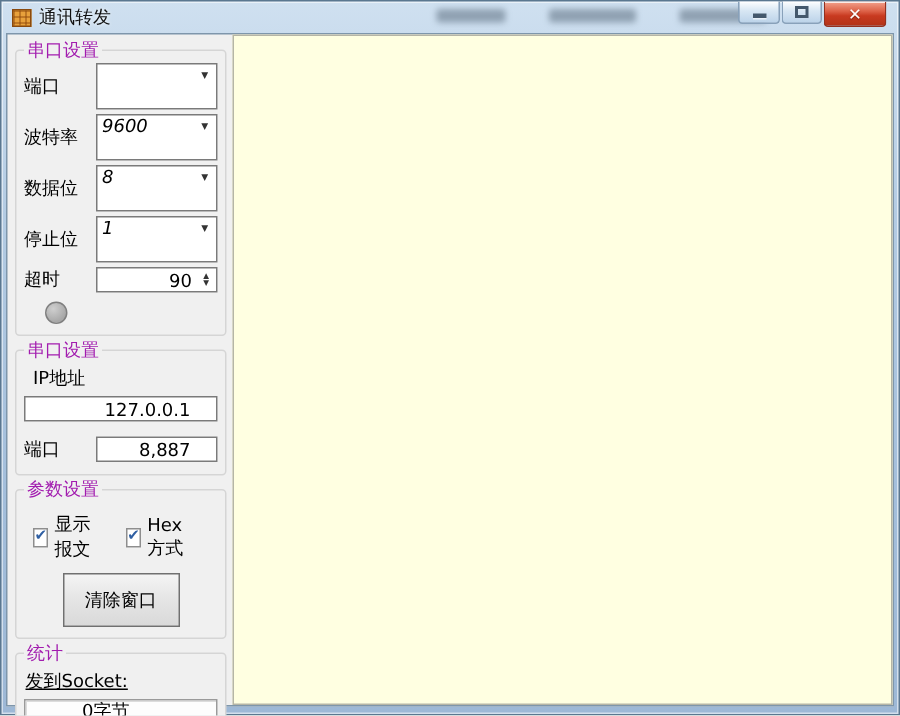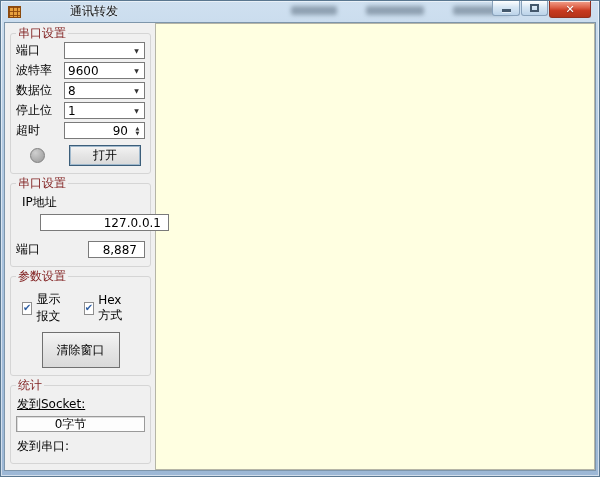--- a/index.html
+++ b/index.html
@@ -13,21 +13,20 @@
     background: linear-gradient(#cfe0f0, #b3cbe3 30%, #a3bedb 70%, #9db8d6);
     border: 1px solid #5a7790;
     box-shadow: inset 0 0 0 1px rgba(255,255,255,.55);
     padding: 0 3px 7px 3px;
   }
   .titlebar {
     position: relative;
     height: 21px;
     display: flex; align-items: center;
     padding-left: 4px;
-    gap: 44px;
   }
   .app-icon {
     width: 13px; height: 12px; margin-right: 5px;
     background-color: #e8a13c;
     background-image: linear-gradient(rgba(140,70,10,.9) 1px, transparent 1px),
                       linear-gradient(90deg, rgba(140,70,10,.9) 1px, transparent 1px);
     background-size: 4px 4px;
     border: 1px solid #8a4a0e;
   }
   .title-text { font-size: 12px; color:#111; text-shadow: 0 0 3px #fff; }
@@ -73,30 +72,30 @@
     position: relative;
     border: 1px solid #d5d5d5;
     border-radius: 3px;
     margin: 0 1px 9px 1px;
     padding: 8px 5px 5px 5px;
     background:#f0f0f0;
   }
   .group-title {
     position: absolute; top: -8px; left: 5px;
     background: #f0f0f0; padding: 0 2px;
-    font-size: 12px; line-height: 14px; color:#7f1d1d;
+    font-size: 12px; line-height: 14px; color:#a21caf;
   }
 
   .field-row { display:flex; align-items:center; margin-bottom:3px; }
   .field-label { width:48px; flex:none; font-size:12px; }
 
   .combo {
-    flex:1; height:17px;
+    flex:1; height:31px;
     border:1px solid #7a7a7a; background:#fff;
-    display:flex; align-items:flex-end;
+    display:flex; align-items:flex-start;font-style:italic;
   }
   .combo-value { flex:1; padding-left:3px; font-size:12px; overflow:hidden; white-space:nowrap; }
   .combo-arrow { width:15px; text-align:center; font-size:6px; color:#333; line-height:15px; }
 
   .spinbox { flex:1; height:17px; border:1px solid #7a7a7a; background:#fff; display:flex; align-items:center; }
   .spin-value { flex:1; text-align:right; padding-right:3px; font-size:12px; }
   .spin-arrows { width:13px; height:15px; display:flex; flex-direction:column; align-items:center; justify-content:center; }
   .spin-up, .spin-down { font-size:5px; line-height:5px; color:#333; cursor:default; }
 
   .action-row { display:flex; align-items:center; margin-top:6px; margin-bottom:2px; }
@@ -113,21 +112,21 @@
     background: linear-gradient(#f4f4f4, #e6e6e6 45%, #d9d9d9);
     border:1px solid #707070;
     display:flex; align-items:center; justify-content:center;
     cursor:default;
   }
   .push-btn.default-btn { border:1px solid #3c5e7a; box-shadow: inset 0 0 0 1px #9fb8cc; }
 
   .text-input {
     height:17px; border:1px solid #7a7a7a; background:#fff;
     display:flex; align-items:center; justify-content:flex-end;
-    padding-right:7px; font-size:12px;margin-left:24px;
+    padding-right:17px; font-size:12px;
   }
   .full { width:100%; }
   .sub-label { font-size:12px; margin:2px 0 3px 6px; }
 
   .check-row { display:flex; align-items:center; margin:6px 0 7px 6px; }
   .checkbox { display:flex; align-items:center; margin-right:12px; cursor:default; }
   .check-box {
     width:13px; height:13px; background:#fff; border:1px solid #8e8e8e;
     display:flex; align-items:center; justify-content:center;
     font-size:10px; line-height:10px; color:#2f5fa3;
@@ -219,21 +218,20 @@
             <span class="spin-value">90</span>
             <span class="spin-arrows">
               <span class="spin-up">▲</span>
               <span class="spin-down">▼</span>
             </span>
           </div>
         </div>
 
         <div class="action-row">
           <div class="status-dot"></div>
-          <div class="push-btn default-btn">打开</div>
         </div>
       </div>
 
       <div class="group">
         <div class="group-title">串口设置</div>
 
         <div class="sub-label">IP地址</div>
         <div class="text-input full">
           <span>127.0.0.1</span>
         </div>

